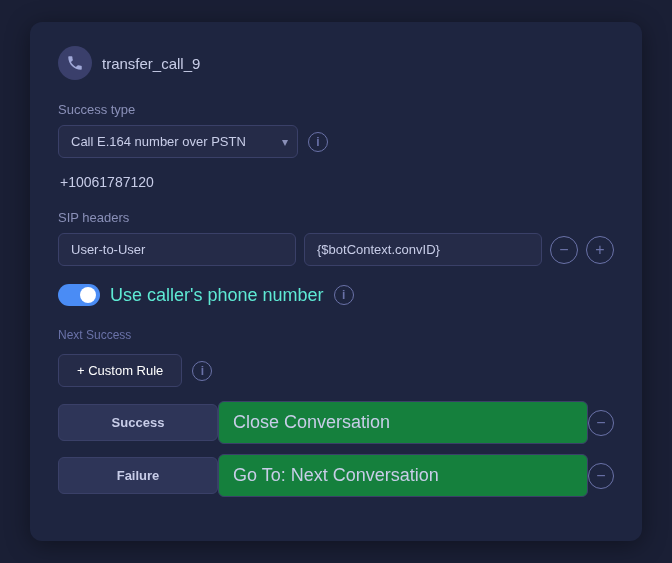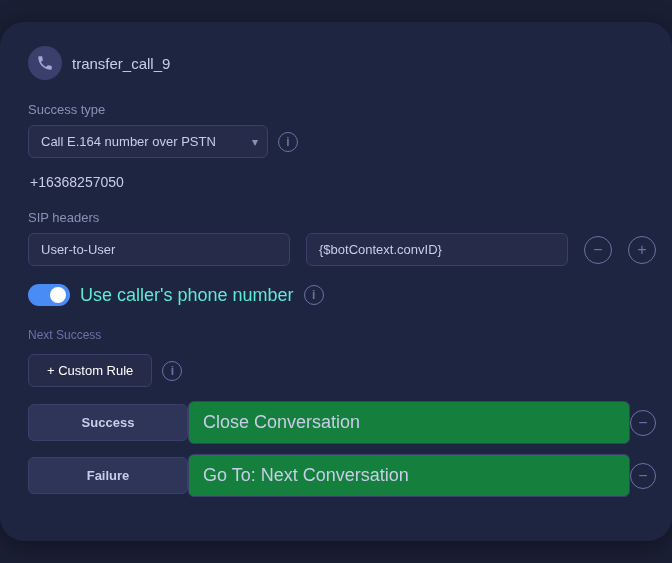--- a/index.html
+++ b/index.html
@@ -9,23 +9,23 @@
       display: flex;
       align-items: center;
       justify-content: center;
       width: 672px;
       height: 563px;
       font-family: -apple-system, BlinkMacSystemFont, 'Segoe UI', sans-serif;
     }
 
     .card {
       background: #1e2540;
-      border-radius: 24px;
-      width: 672px;
-      padding: 24px 16px 28px 28px;
+      border-radius: 12px;
+      width: 612px;
+      padding: 24px 28px 28px 28px;
       box-shadow: 0 4px 24px rgba(0,0,0,0.4);
     }
 
     
     .header {
       display: flex;
       align-items: center;
       gap: 10px;
       margin-bottom: 22px;
     }
@@ -119,21 +119,21 @@
     }
 
     
     .sip-section {
       margin-bottom: 18px;
     }
 
     .sip-row {
       display: flex;
       align-items: center;
-      gap: 16px;
+      gap: 8px;
       justify-content: center;
     }
 
     .sip-input {
       flex: 1;
       background: #252b48;
       border: 1px solid #3a4068;
       border-radius: 6px;
       color: #c8cde8;
       font-size: 13px;
@@ -297,21 +297,21 @@
       <select class="styled-select">
         <option>Call E.164 number over PSTN</option>
         <option>SIP URI</option>
         <option>Direct</option>
       </select>
       <span class="select-arrow">▾</span>
     </div>
     <div class="info-icon">i</div>
   </div>
 
-  <div class="phone-number">+16368257050</div>
+  <div class="phone-number">+10061787120</div>
 
   <div class="sip-section">
     <div class="section-label">SIP headers</div>
     <div class="sip-row">
       <input class="sip-input" type="text" value="User-to-User" placeholder="User-to-User" style="">
       <input class="sip-input" type="text" value="{$botContext.convID}" placeholder="{$botContext.convID}" style="">
       <button class="icon-btn">−</button>
       <button class="icon-btn">+</button>
     </div>
   </div>

